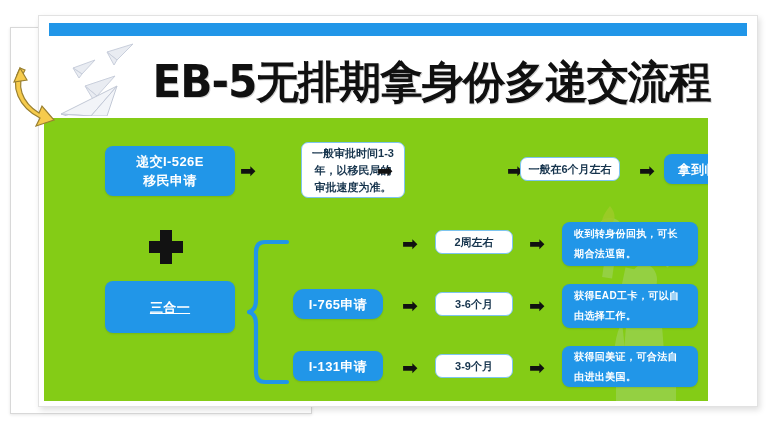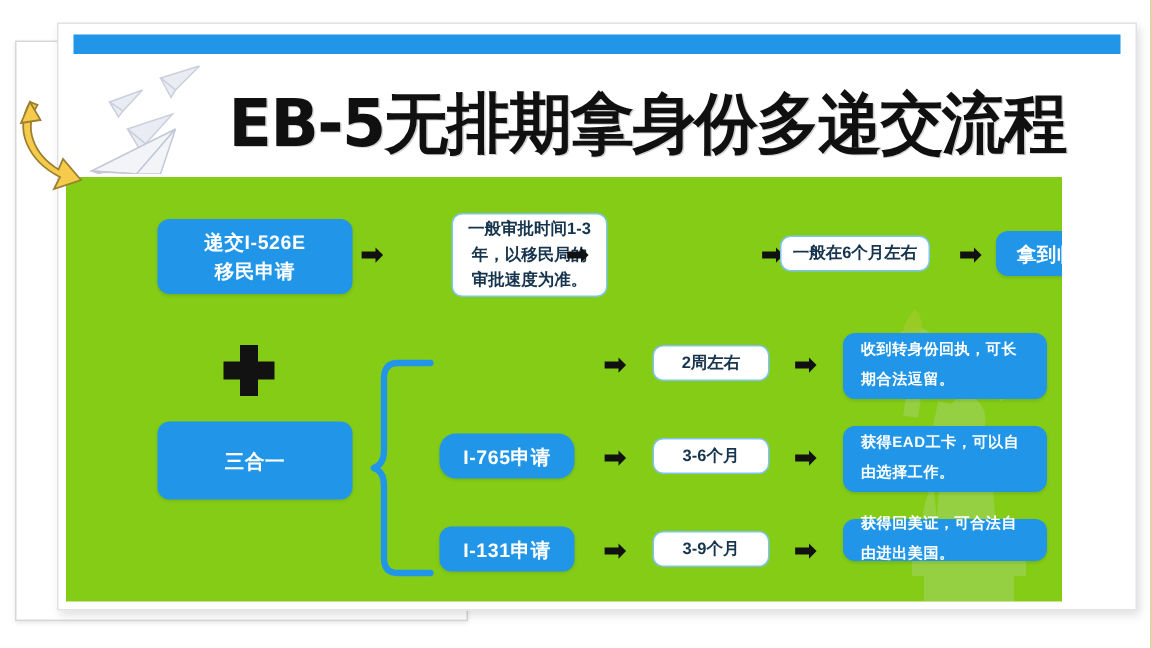--- a/index.html
+++ b/index.html
@@ -157,21 +157,21 @@
     <div class="arw" style="left:595px;top:43px;">➡</div>
 
     <div class="bx bx-blue" style="left:620px;top:36px;width:108px;height:30px;">拿到临时绿卡</div>
 
     <div class="plus" style="left:105px;top:112px;">
       <i class="h"></i>
         <i class="v"></i>
     </div>
 
     <div class="bx bx-blue" style="left:61px;top:163px;width:130px;height:52px;">
-      <span style="display:block;">
+      <span style="display:block;text-decoration:underline;">
         <span style="display:block;">三合一</span>
       </span>
     </div>
 
     <div class="brace">
       <svg width="46" height="148" viewBox="0 0 46 148">
         <path d="M40 4 L18 4 Q9 4 9 14 L9 62 Q9 72 2 74 Q9 76 9 86 L9 134 Q9 144 18 144 L40 144" fill="none" stroke="#2196e8" stroke-width="4.2" stroke-linecap="round" stroke-linejoin="round"></path>
       </svg>
     </div>
 
@@ -183,21 +183,21 @@
     <div class="bx bx-blue" style="left:249px;top:171px;width:90px;height:30px;border-radius:11px;">I-765申请</div>
     <div class="arw" style="left:358px;top:178px;">➡</div>
     <div class="bx bx-white small" style="left:391px;top:174px;width:78px;height:24px;">3-6个月</div>
     <div class="arw" style="left:485px;top:178px;">➡</div>
     <div class="bx bx-blue para" style="left:518px;top:166px;width:136px;height:44px;">获得EAD工卡，可以自由选择工作。</div>
 
     <div class="bx bx-blue" style="left:249px;top:233px;width:90px;height:30px;">I-131申请</div>
     <div class="arw" style="left:358px;top:240px;">➡</div>
     <div class="bx bx-white small" style="left:391px;top:236px;width:78px;height:24px;">3-9个月</div>
     <div class="arw" style="left:485px;top:240px;">➡</div>
-    <div class="bx bx-blue para" style="left:518px;top:228px;width:136px;height:28px;">获得回美证，可合法自由进出美国。</div>
+    <div class="bx bx-blue para" style="left:518px;top:228px;width:136px;height:41px;">获得回美证，可合法自由进出美国。</div>
 
   </div>
 </div>
 
 <div class="yellow-arrow">
   <svg width="50" height="68" viewBox="0 0 50 68">
     <path d="M12 6 q-8 14 -2 28 q6 14 22 22 l-4 8 18 -6 -12 -14 -3 7 q-13 -8 -17 -20 q-4 -12 3 -23 z" fill="#f6cb4c" stroke="#9a8030" stroke-width="1.2"></path>
     <path d="M12 6 l-6 14 13 -2 z" fill="#f6cb4c" stroke="#9a8030" stroke-width="1.2"></path>
   </svg>
 </div>

